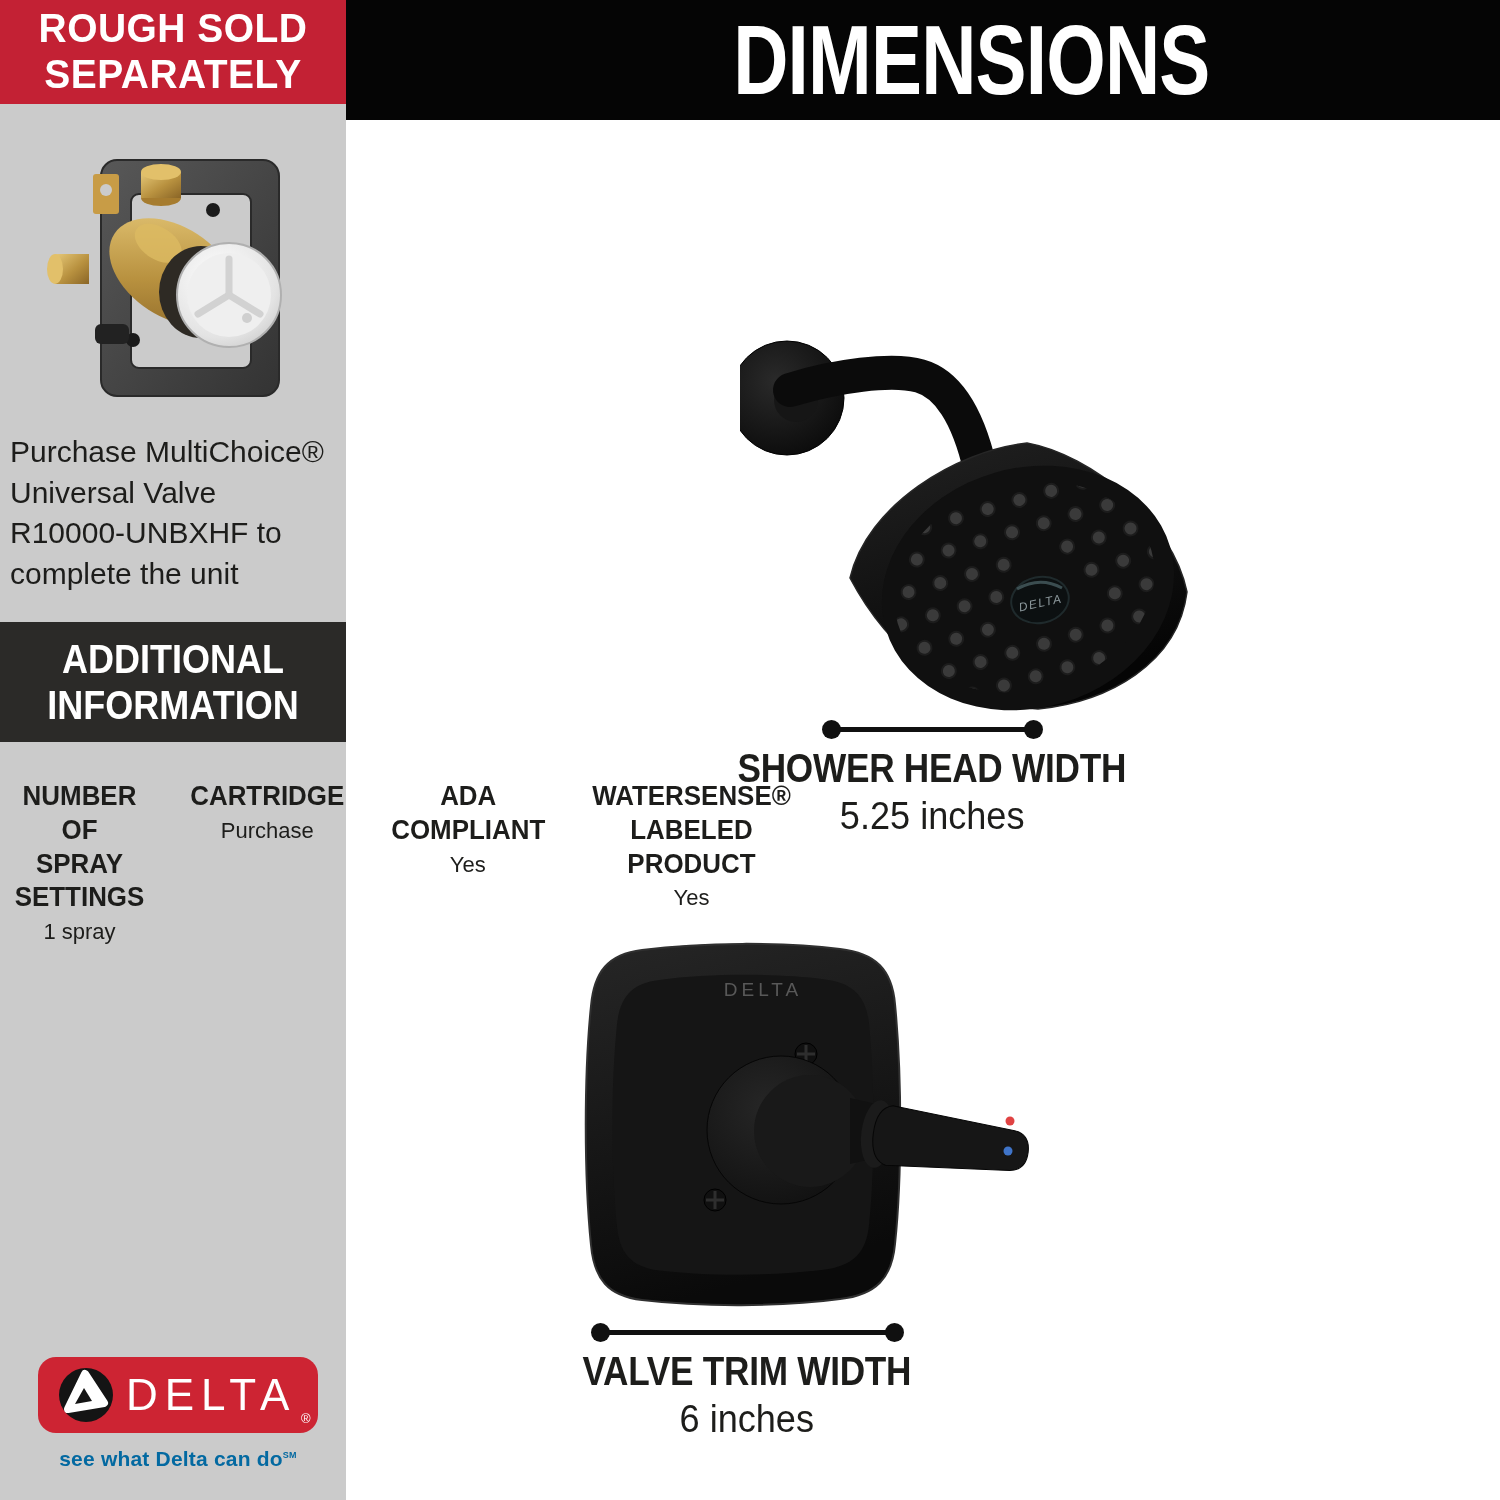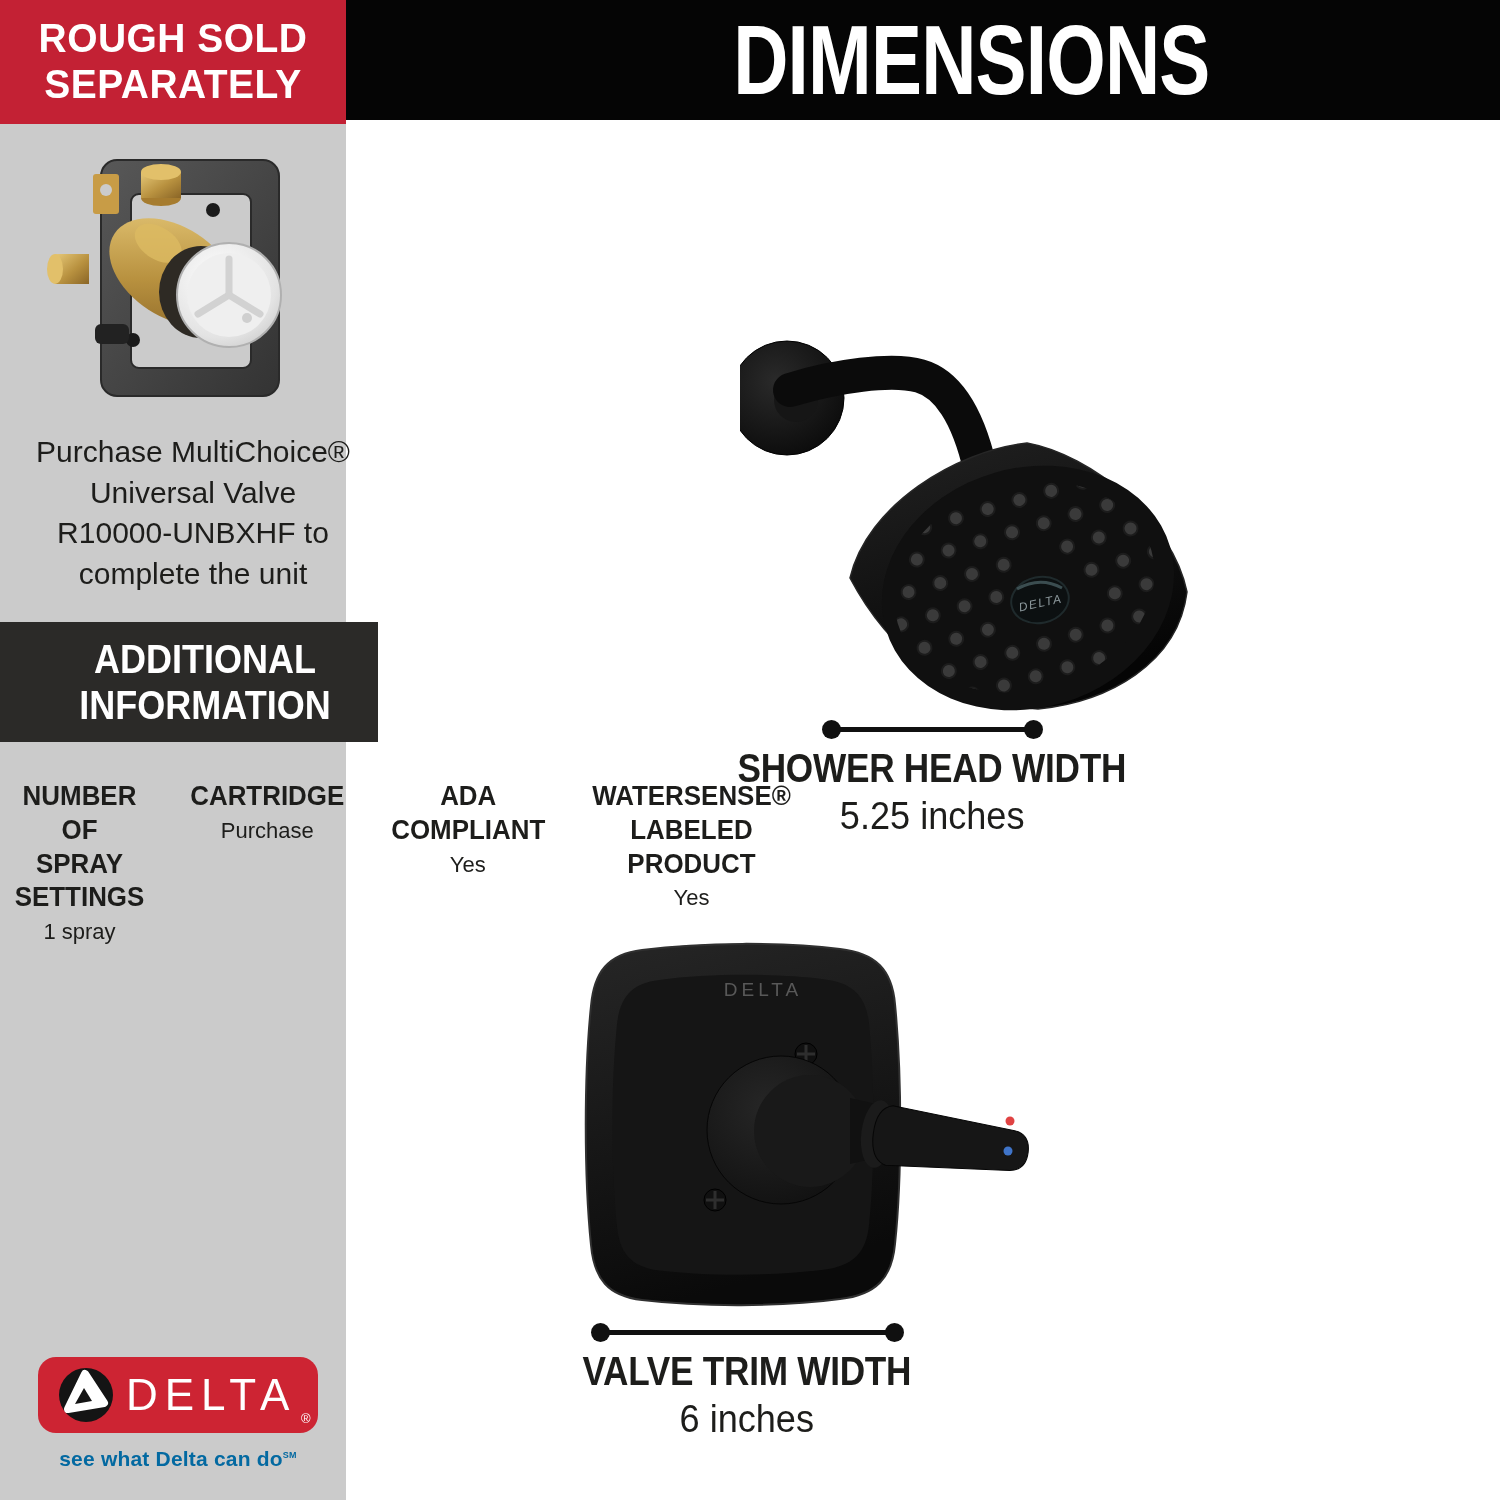--- a/index.html
+++ b/index.html
@@ -2,27 +2,27 @@
 <html><head>
 <meta charset="utf-8">
 <style>
   html,body{margin:0;padding:0;background:#fff;}
   #canvas{position:relative;width:1500px;height:1500px;background:#ffffff;overflow:hidden;
           font-family:"Liberation Sans","DejaVu Sans",sans-serif;color:#1d1d1b;}
   .abs{position:absolute;}
 
   
   .sidebar{left:0;top:0;width:346px;height:1500px;background:#cbcbcb;}
-  .red-hdr{left:0;top:0;width:346px;height:124px;background:#c32134;display:flex;align-items:center;justify-content:center;}
+  .red-hdr{left:0;top:0;width:346px;height:104px;background:#c32134;display:flex;align-items:center;justify-content:center;}
   .red-hdr .t{color:#fff;font-weight:bold;font-size:41px;line-height:1.12;text-align:center;
               display:block;transform:scaleX(.95);letter-spacing:.5px;}
-  .blk-hdr{left:0;top:622px;width:346px;height:120px;background:#2b2a28;display:flex;align-items:center;justify-content:center;padding-left:32px;}
+  .blk-hdr{left:0;top:622px;width:346px;height:120px;background:#2b2a28;display:flex;align-items:center;justify-content:center;}
   .blk-hdr .t{color:#fff;font-weight:bold;font-size:40px;line-height:1.15;text-align:center;
               display:block;transform:scaleX(.9);padding:0 28px;}
-  .valve-note{left:10px;top:432px;width:326px;font-size:30px;line-height:1.35;text-align:center;margin-left:20px;}
+  .valve-note{left:10px;top:432px;width:326px;font-size:30px;line-height:1.35;text-align:left;}
   .specs{left:12px;top:780px;width:322px;display:flex;gap:40px;text-align:center;}
   .spec-label{font-weight:bold;font-size:27px;line-height:1.25;display:block;transform:scaleX(.96);}
   .spec-value{font-size:22px;line-height:1.25;margin-top:3px;}
 
   
   .logo-wrap{left:38px;top:1357px;width:280px;text-align:center;}
   .tagline{margin-top:10px;font-weight:bold;font-size:21px;color:#0369a1;letter-spacing:.2px;}
   .tagline sup{font-size:9px;vertical-align:super;}
 
   

